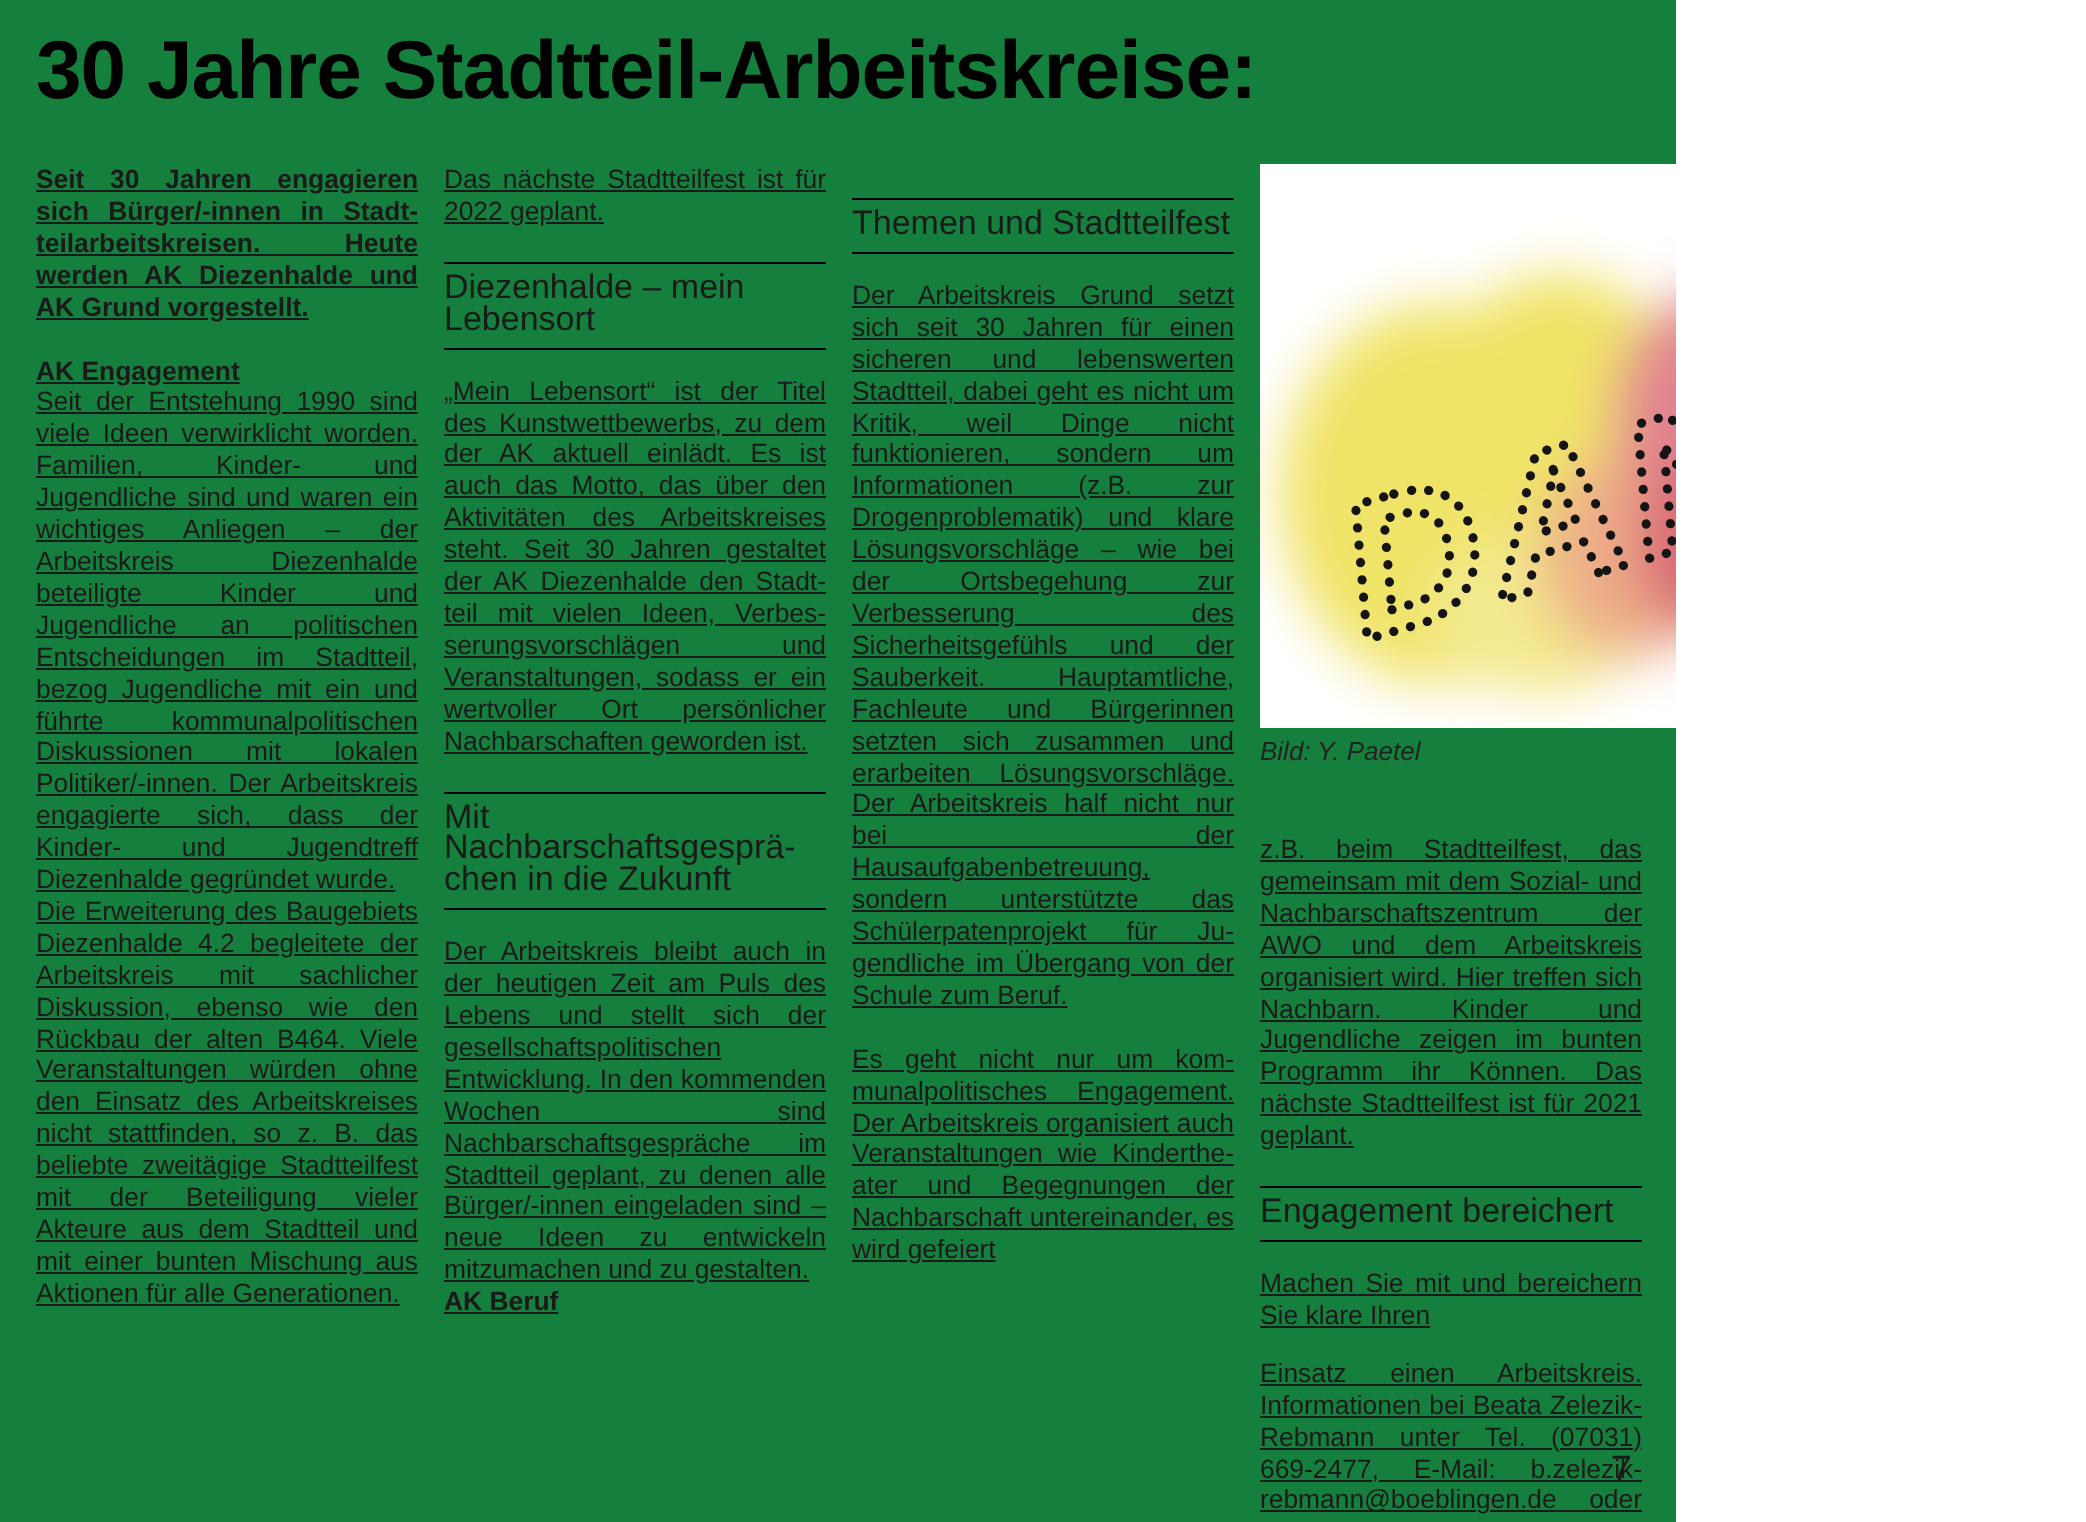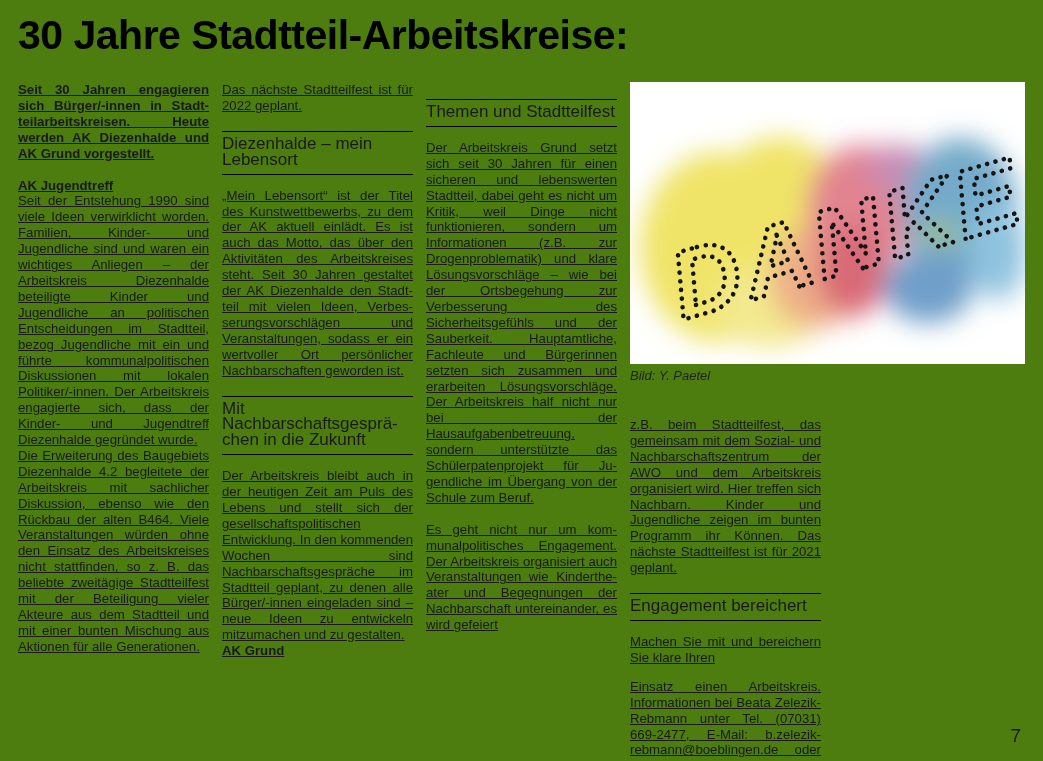--- a/index.html
+++ b/index.html
@@ -1,19 +1,19 @@
 <!DOCTYPE html>
 <html lang="de"><head>
 <meta charset="utf-8">
 <style>
   html,body{margin:0;padding:0;background:#ffffff;}
   #page{
     position:relative;
-    width:1043px;height:761px;
-    background:#4d7c0f;
+    width:838px;height:761px;
+    background:#15803d;
     font-family:"Liberation Sans","DejaVu Sans",sans-serif;
     color:#1a1a1a;
     overflow:hidden;
     box-sizing:border-box;
     padding:12px 18px 0 18px;
   }
   
   .headline{
     font-size:41px;line-height:46px;font-weight:700;color:#000;
     letter-spacing:-0.5px;margin:0 0 24px 0;
@@ -51,32 +51,32 @@
 <div id="page">
 
   <h1 class="headline">
     <span>30 Jahre Stadtteil-Arbeitskreise:</span><br>
   </h1>
 
   <div class="cols">
 
     <div class="col">
       <p class="lead">Seit 30 Jahren engagieren sich Bürger/-innen in Stadt­teilarbeitskreisen. Heute werden AK Diezenhalde und AK Grund vorgestellt.</p>
-      <p class="mt bold-head">AK Jugendtreff</p>
+      <p class="mt bold-head">AK Engagement</p>
       <p>Seit der Entstehung 1990 sind viele Ideen verwirklicht worden. Familien, Kinder- und Jugendliche sind und waren ein wichtiges Anlie­gen – der Arbeitskreis Die­zenhalde beteiligte Kinder und Jugendliche an politi­schen Entscheidungen im Stadtteil, bezog Jugendliche mit ein und führte kommu­nalpolitischen Diskussionen mit lokalen Politiker/-innen. Der Arbeitskreis engagierte sich, dass der Kinder- und Jugendtreff Diezenhalde gegründet wurde.</p>
       <p>Die Erweiterung des Bau­gebiets Diezenhalde 4.2 begleitete der Arbeitskreis mit sachlicher Diskussion, ebenso wie den Rückbau der alten B464. Viele Ver­anstaltungen würden ohne den Einsatz des Arbeitskrei­ses nicht stattfinden, so z. B. das beliebte zweitägige Stadtteilfest mit der Betei­ligung vieler Akteure aus dem Stadtteil und mit einer bunten Mischung aus Akti­onen für alle Generationen.</p>
     </div>
 
     <div class="col">
       <p>Das nächste Stadtteilfest ist für 2022 geplant.</p>
       <div class="subhead">Diezenhalde – mein Leben­sort</div>
       <p>„Mein Lebensort“ ist der Ti­tel des Kunstwettbewerbs, zu dem der AK aktuell ein­lädt. Es ist auch das Motto, das über den Aktivitäten des Arbeitskreises steht. Seit 30 Jahren gestaltet der AK Diezenhalde den Stadt­teil mit vielen Ideen, Verbes­serungsvorschlägen und Veranstaltungen, sodass er ein wertvoller Ort persön­licher Nachbarschaften ge­worden ist.</p>
       <div class="subhead">Mit Nachbarschaftsgesprä­chen in die Zukunft</div>
       <p>Der Arbeitskreis bleibt auch in der heutigen Zeit am Puls des Lebens und stellt sich der gesellschaftspoliti­schen Entwicklung. In den kommenden Wochen sind Nachbarschaftsgespräche im Stadtteil geplant, zu de­nen alle Bürger/-innen ein­geladen sind – neue Ideen zu entwickeln mitzumachen und zu gestalten.</p>
-      <p class="bold-head">AK Grund</p>
+      <p class="bold-head">AK Beruf</p>
     </div>
 
     <div class="col">
       <div class="subhead">Themen und Stadtteilfest</div>
       <p>Der Arbeitskreis Grund setzt sich seit 30 Jahren für einen sicheren und lebens­werten Stadtteil, dabei geht es nicht um Kritik, weil Din­ge nicht funktionieren, son­dern um Informationen (z.B. zur Drogenproblematik) und klare Lösungsvorschlä­ge – wie bei der Ortsbege­hung zur Verbesserung des Sicherheitsgefühls und der Sauberkeit. Hauptamtliche, Fachleute und Bürgerinnen setzten sich zusammen und erarbeiten Lösungs­vorschläge. Der Arbeits­kreis half nicht nur bei der Hausaufgabenbetreuung, sondern unterstützte das Schülerpatenprojekt für Ju­gendliche im Übergang von der Schule zum Beruf.</p>
       <p class="mt">Es geht nicht nur um kom­munalpolitisches Engage­ment. Der Arbeitskreis organisiert auch Veran­staltungen wie Kinderthe­ater und Begegnungen der Nachbarschaft unter­einander, es wird gefeiert</p>
     </div>
 
     <div class="right-section">
 

